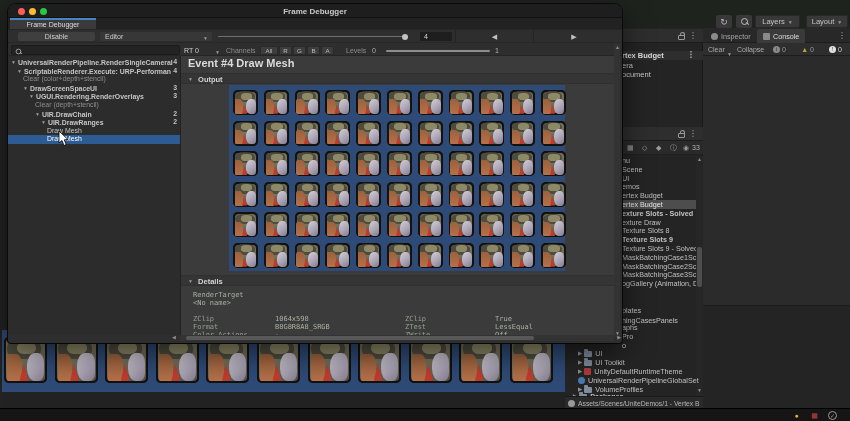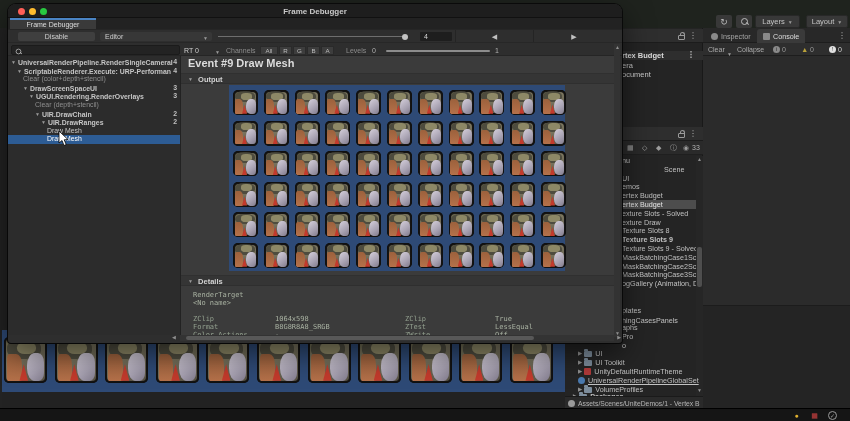--- a/index.html
+++ b/index.html
@@ -262,26 +262,26 @@
       <span class="ptool-ico" style="left:62px;top:2px;">▦</span>
       <span class="ptool-ico" style="left:77px;top:2px;">◇</span>
       <span class="ptool-ico" style="left:91px;top:2px;">◆</span>
       <span class="ptool-ico" style="left:105px;top:2px;">ⓘ</span>
       <span class="ptool-ico" style="left:118px;top:2px;">◉</span>
       <span class="ptool-ico" style="left:127px;top:2px;color:#b5b5b5;">33</span>
     </div>
 
     <div id="proj-list">
         <div class="prow" style="top: 128px;">nu</div>
-        <div class="prow" style="top: 136.8px; margin-left: 42px;">Scene</div>
+        <div class="prow" style="top: 136.8px;">Scene</div>
         <div class="prow" style="top: 145.6px;">UI</div>
         <div class="prow" style="top: 154.4px;">emos</div>
         <div class="prow" style="top: 163.2px;">ertex Budget</div>
         <div class="prow sel" style="top: 172px;">ertex Budget</div>
-        <div class="prow" style="top: 180.8px;">exture Slots - Solved</div>
+        <div class="prow" style="top: 180.8px; font-weight: bold;">exture Slots - Solved</div>
         <div class="prow" style="top: 189.6px;">exture Draw</div>
         <div class="prow" style="top: 198.4px;">Texture Slots 8</div>
         <div class="prow" style="top: 207.2px; font-weight: bold;">Texture Slots 9</div>
         <div class="prow" style="top: 216px;">Texture Slots 9 - Solved</div>
         <div class="prow" style="top: 224.8px;">MaskBatchingCase1Scer</div>
         <div class="prow" style="top: 233.6px;">MaskBatchingCase2Sce</div>
         <div class="prow" style="top: 242.4px;">MaskBatchingCase3Sce</div>
         <div class="prow" style="top: 251.2px;">ogGallery (Animation, D</div>
         <div class="prow" style="top: 260px; margin-top: 28px;">hingCasesPanels</div>
         <div class="prow" style="top: 268.8px;"></div>
@@ -295,21 +295,21 @@
     <div id="scrollbar-proj" class="abs">
       <span class="sb-arrow" style="left:1px;top:1px;">▲</span>
       <div class="thumb"></div>
     </div>
     <span class="sb-arrow" style="left:132px;top:360px;">▼</span>
 
     <div id="proj-tree">
         <div class="treerow" style="top: 321px; left: 13px;"><span class="fold">▶</span><span class="foldericon"></span><span>UI</span></div>
         <div class="treerow" style="top: 330px; left: 13px;"><span class="fold">▶</span><span class="foldericon"></span><span>UI Toolkit</span></div>
         <div class="treerow" style="top: 339px; left: 13px;"><span class="fold">▶</span><span class="asseticon" style="background:#b03a3a;"></span><span>UnityDefaultRuntimeTheme</span></div>
-        <div class="treerow" style="top: 348px; left: 13px; text-decoration: underline;"><span class="asseticon" style="background:#4a7ab0;border-radius:50%;"></span><span>UniversalRenderPipelineGlobalSet</span></div>
+        <div class="treerow" style="top: 348px; left: 13px;"><span class="asseticon" style="background:#4a7ab0;border-radius:50%;"></span><span>UniversalRenderPipelineGlobalSet</span></div>
         <div class="treerow" style="top: 357px; left: 13px;"><span class="fold">▶</span><span class="foldericon"></span><span>VolumeProfiles</span></div>
         <div class="treerow" style="top: 364px; left: 8px; font-weight: bold;"><span class="fold">▶</span><span class="foldericon"></span><span>Packages</span></div>
       </div>
 
     <div id="breadcrumb-bar" class="abs">
       <span class="scene-ico"></span><span>Assets/Scenes/UniteDemos/1 - Vertex B</span>
     </div>
   </div>
 
   <div id="rightpanel" class="abs">
@@ -397,21 +397,21 @@
         <div class="fd-row b" style="top: 27.8px;"><span style="padding-left:15px;"><span class="arr">▼</span><span>DrawScreenSpaceUI</span></span><span class="cnt-col">3</span></div>
         <div class="fd-row b" style="top: 36.4px;"><span style="padding-left:21px;"><span class="arr">▼</span><span>UGUI.Rendering.RenderOverlays</span></span><span class="cnt-col">3</span></div>
         <div class="fd-row muted" style="top: 45px;"><span style="padding-left:27px;"><span>Clear (depth+stencil)</span></span></div>
         <div class="fd-row b" style="top: 53.6px;"><span style="padding-left:27px;"><span class="arr">▼</span><span>UIR.DrawChain</span></span><span class="cnt-col">2</span></div>
         <div class="fd-row b" style="top: 62.2px;"><span style="padding-left:33px;"><span class="arr">▼</span><span>UIR.DrawRanges</span></span><span class="cnt-col">2</span></div>
         <div class="fd-row" style="top: 70.8px;"><span style="padding-left:39px;"><span>Draw Mesh</span></span></div>
         <div class="fd-row sel" style="top: 79.4px;"><span style="padding-left:39px;"><span>Draw Mesh</span></span></div>
       </div>
 
     <div id="fd-main">
-      <div id="fd-event-title">Event #9 Draw Mesh</div>
+      <div id="fd-event-title">Event #4 Draw Mesh</div>
       <div class="sect" style="top:17px;">
         <span class="arr">▼</span>
         <span>Output</span>
       </div>
       <div id="fd-preview">
         <div id="fd-grid">
             <div class="gcard card" style="position: relative;">
               <div class="base"></div>
               <div class="dark"></div>
               <div class="khaki"></div>

